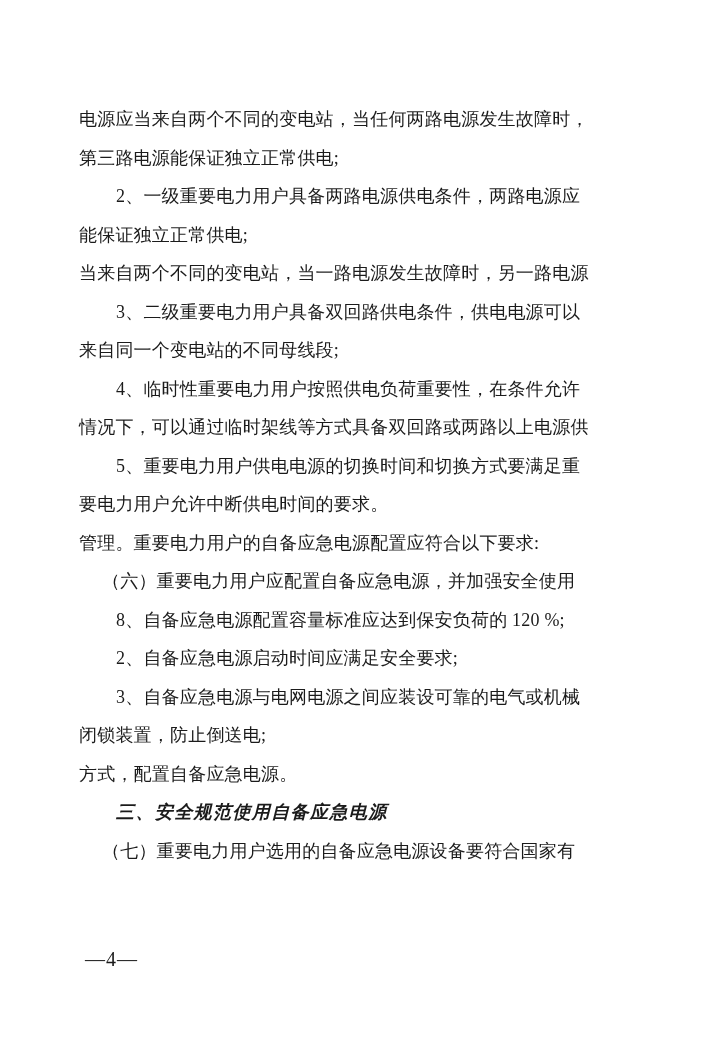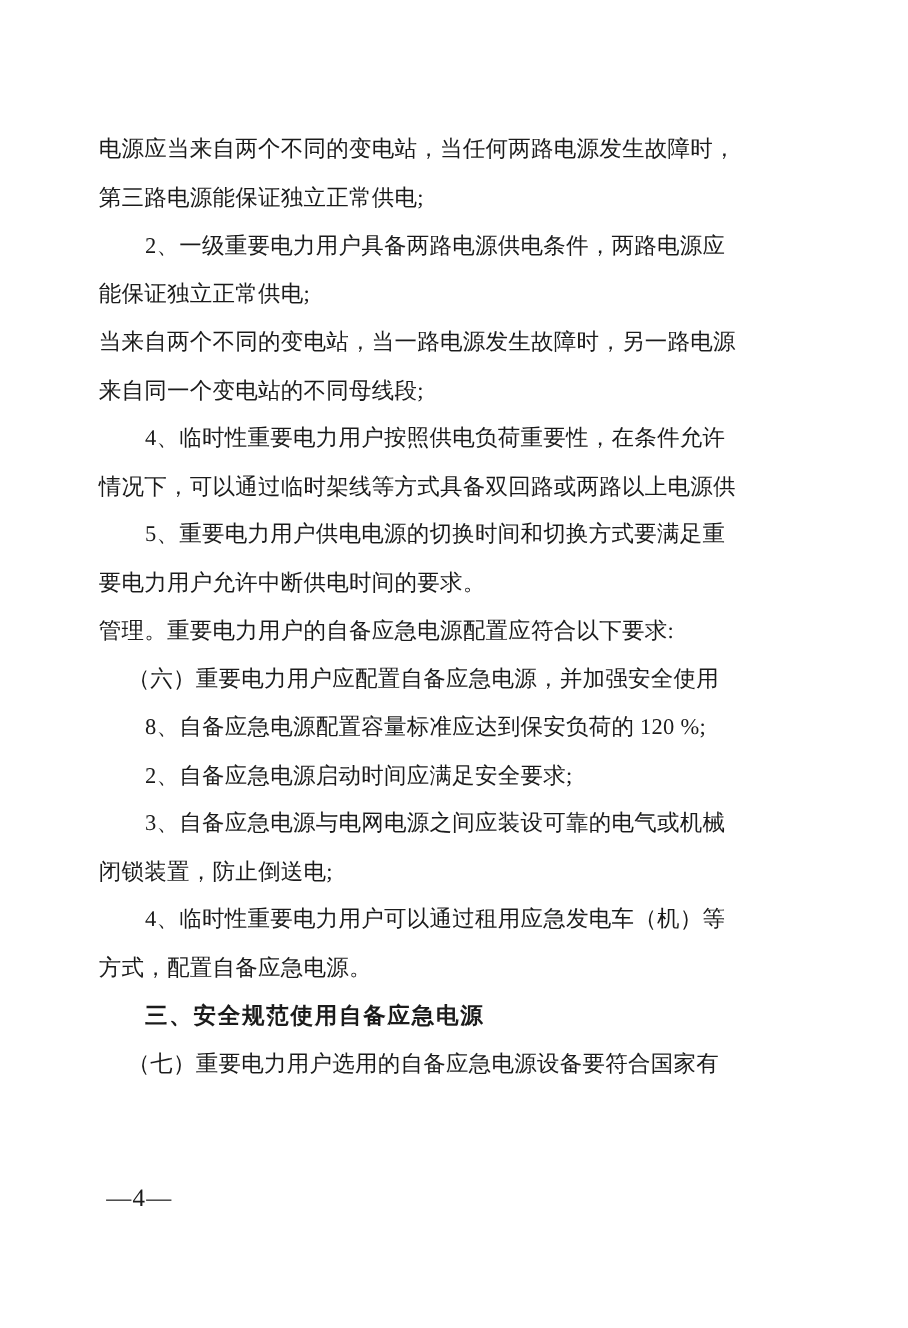--- a/index.html
+++ b/index.html
@@ -33,20 +33,21 @@
     padding-left: 37px;
     font-family: Liberation Serif, serif;
   }
   .indent-paren {
     padding-left: 23px;
   }
   .bold {
     font-family: "Liberation Sans", "DejaVu Sans", sans-serif;
     font-weight: 700;
     letter-spacing: 1.4px;
+    font-style: italic;
   }
   .page-number {
     position: absolute;
     left: 85px;
     top: 948px;
     font-family: "Liberation Serif", "DejaVu Serif", serif;
     font-size: 20px;
     letter-spacing: 1px;
     color: #1b1b1b;
   }
@@ -54,30 +55,30 @@
 </head>
 <body>
 
 <div class="page">
   <div class="body-text">
       <div class="line">电源应当来自两个不同的变电站，当任何两路电源发生故障时，</div>
       <div class="line">第三路电源能保证独立正常供电;</div>
       <div class="line indent-num">2、一级重要电力用户具备两路电源供电条件，两路电源应</div>
       <div class="line">能保证独立正常供电;</div>
       <div class="line">当来自两个不同的变电站，当一路电源发生故障时，另一路电源</div>
+      <div class="line indent-num">3、二级重要电力用户具备双回路供电条件，供电电源可以</div>
       <div class="line">来自同一个变电站的不同母线段;</div>
       <div class="line indent-num">4、临时性重要电力用户按照供电负荷重要性，在条件允许</div>
       <div class="line">情况下，可以通过临时架线等方式具备双回路或两路以上电源供</div>
       <div class="line indent-num">5、重要电力用户供电电源的切换时间和切换方式要满足重</div>
       <div class="line">要电力用户允许中断供电时间的要求。</div>
       <div class="line">管理。重要电力用户的自备应急电源配置应符合以下要求:</div>
       <div class="line indent-paren">（六）重要电力用户应配置自备应急电源，并加强安全使用</div>
       <div class="line indent-num">8、自备应急电源配置容量标准应达到保安负荷的 120 %;</div>
       <div class="line indent-num">2、自备应急电源启动时间应满足安全要求;</div>
       <div class="line indent-num">3、自备应急电源与电网电源之间应装设可靠的电气或机械</div>
       <div class="line">闭锁装置，防止倒送电;</div>
-      <div class="line indent-num">4、临时性重要电力用户可以通过租用应急发电车（机）等</div>
       <div class="line">方式，配置自备应急电源。</div>
       <div class="line indent-num bold">三、安全规范使用自备应急电源</div>
       <div class="line indent-paren">（七）重要电力用户选用的自备应急电源设备要符合国家有</div>
     </div>
   <div class="page-number">—4—</div>
 </div>
 
 </body></html>

